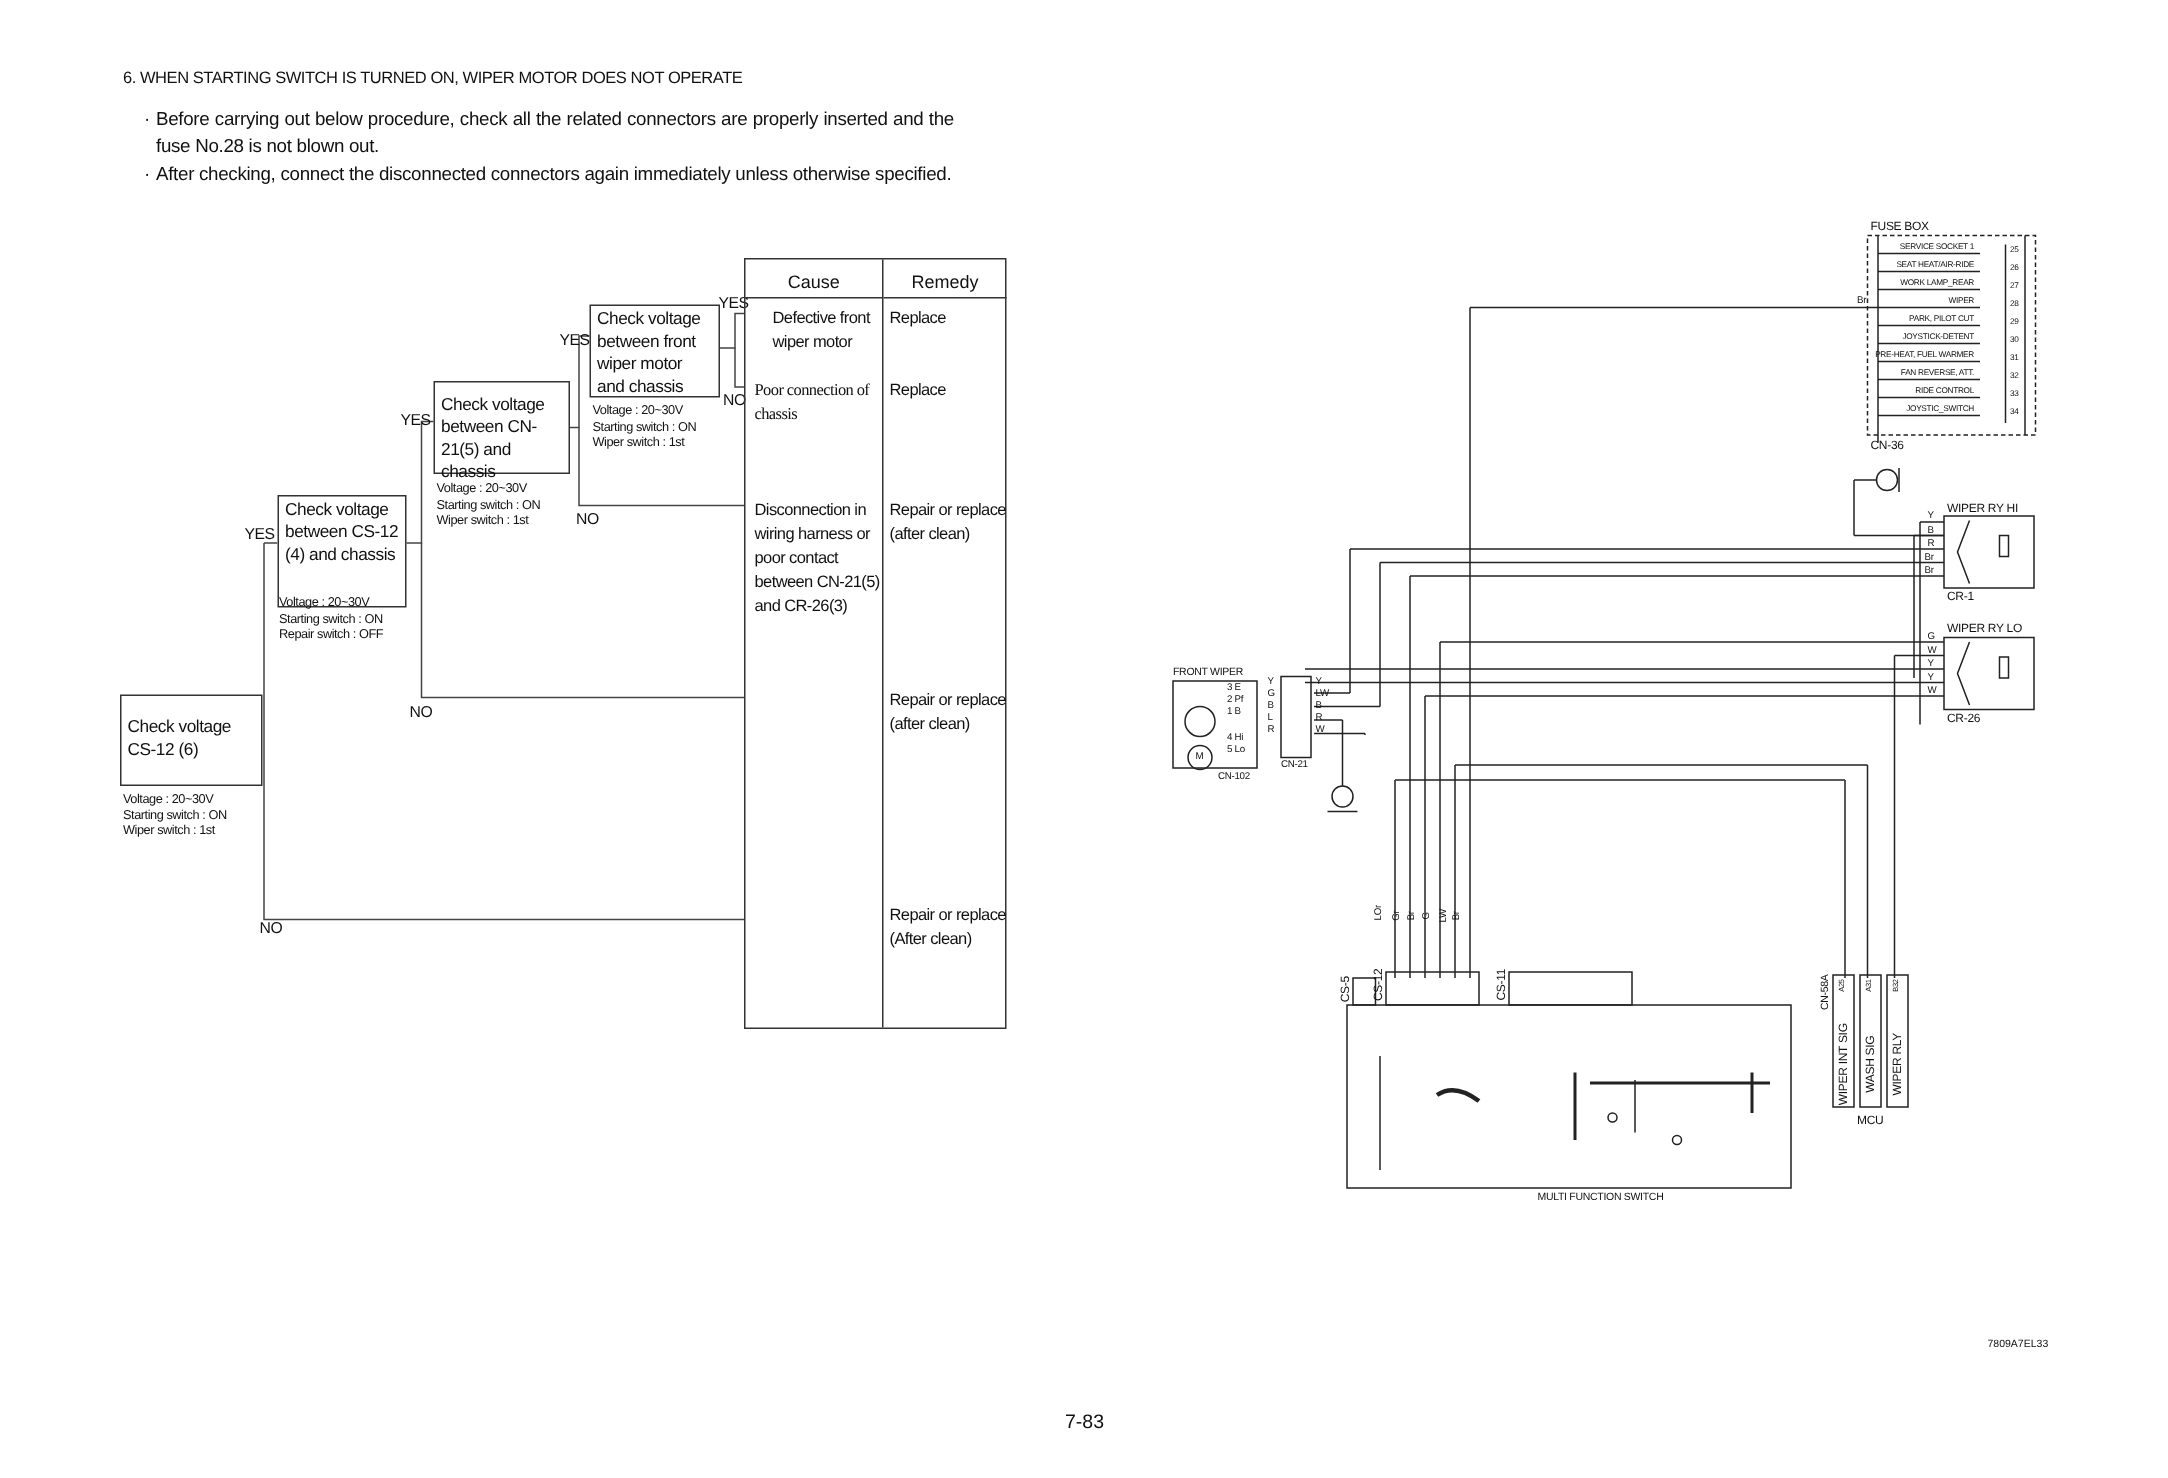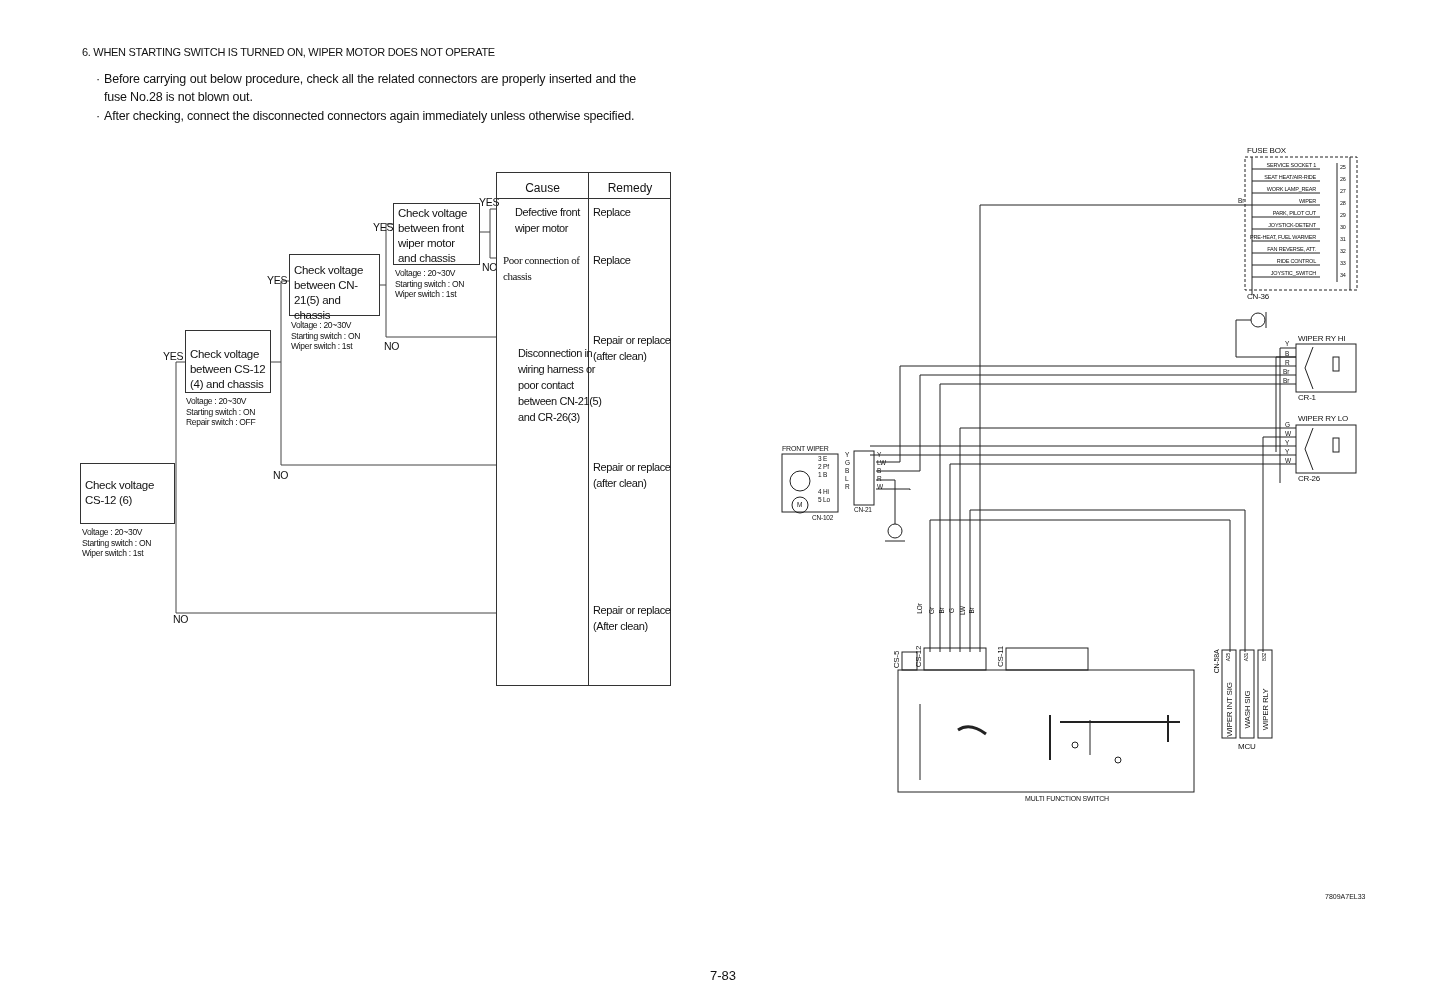--- a/index.html
+++ b/index.html
@@ -10,21 +10,21 @@
   .bullet .dot{position:absolute;left:0;}
   .bullet .txt{display:block;margin-left:8px;text-align:justify;}
   .box{border:1px solid #333;background:#fff;font-size:11.5px;line-height:15px;padding:3px 4px;box-sizing:border-box;letter-spacing:-0.3px;}
   .cond{font-size:8.5px;line-height:10.5px;letter-spacing:-0.3px;}
   .lbl{font-size:10.5px;letter-spacing:-0.3px;}
   .tbl{left:496px;top:172px;width:175px;height:514px;border:1px solid #333;box-sizing:border-box;}
   .tbl .hdr{position:absolute;top:0;height:25px;border-bottom:1px solid #333;font-size:12px;text-align:center;line-height:30px;}
   .tbl .vline{position:absolute;left:91px;top:0;width:1px;height:100%;background:#333;}
   .cell{position:absolute;font-size:11px;line-height:16px;letter-spacing:-0.4px;}
   .sch{font-size:6.5px;letter-spacing:-0.2px;}
-  .pagenum{left:710px;top:940px;font-size:13px;margin-top:28px;}
+  .pagenum{left:710px;top:940px;font-size:13px;}
   .docid{left:1325px;top:893px;font-size:7px;}
 </style>
 </head>
 <body>
 
 <div class="abs title">6. WHEN STARTING SWITCH IS TURNED ON, WIPER MOTOR DOES NOT OPERATE</div>
 <div class="abs bullet" style="top:70px;">
   <span class="dot">·</span>
   <span class="txt">Before carrying out below procedure, check all the related connectors are properly inserted and the fuse No.28 is not blown out.</span>
 </div>
@@ -50,21 +50,21 @@
   </g>
 </svg>
 
 <div class="abs box" style="left:80px;top:463px;width:95px;height:61px;padding-top:14px;">Check voltage CS-12 (6)</div>
 <div class="abs cond" style="left:82px;top:527px;">
   <div>Voltage : 20~30V</div>
   <div>Starting switch : ON</div>
   <div>Wiper switch : 1st</div>
 </div>
 
-<div class="abs box" style="left:185px;top:330px;width:86px;height:63px;padding-top:16px;">Check voltage between CS-12 (4) and chassis</div>
+<div class="abs box" style="left:185px;top:330px;width:86px;height:75px;padding-top:2px;">Check voltage between CS-12 (4) and chassis</div>
 <div class="abs cond" style="left:186px;top:396px;">
   <div>Voltage : 20~30V</div>
   <div>Starting switch : ON</div>
   <div>Repair switch : OFF</div>
 </div>
 
 <div class="abs box" style="left:289px;top:254px;width:91px;height:62px;padding-top:8px;">Check voltage between CN-21(5) and chassis</div>
 <div class="abs cond" style="left:291px;top:320px;">
   <div>Voltage : 20~30V</div>
   <div>Starting switch : ON</div>
@@ -88,21 +88,21 @@
 <div class="abs lbl" style="left:173px;top:613px;">NO</div>
 
 <div class="abs tbl">
   <div class="hdr" style="left:0;width:91px;">Cause</div>
   <div class="hdr" style="left:92px;width:82px;">Remedy</div>
   <div class="vline"></div>
   <div class="cell" style="left:6px;top:31px;width:84px;margin-left:12px;">Defective front wiper motor</div>
   <div class="cell" style="left:96px;top:31px;width:78px;">Replace</div>
   <div class="cell" style="left:6px;top:79px;width:86px;font-family:Liberation Serif, serif;">Poor connection of chassis</div>
   <div class="cell" style="left:96px;top:79px;width:78px;">Replace</div>
-  <div class="cell" style="left:6px;top:172px;width:84px;margin-left:15px;">Disconnection in wiring harness or poor contact between CN-21(5) and CR-26(3)</div>
+  <div class="cell" style="left:6px;top:159px;width:84px;">Disconnection in wiring harness or poor contact between CN-21(5) and CR-26(3)</div>
   <div class="cell" style="left:96px;top:159px;width:80px;">Repair or replace (after clean)</div>
   <div class="cell" style="left:96px;top:286px;width:80px;">Repair or replace (after clean)</div>
   <div class="cell" style="left:96px;top:429px;width:80px;">Repair or replace (After clean)</div>
 </div>
 
 <svg class="abs" style="left:0;top:0;" width="1445" height="985">
   <g stroke="#222" stroke-width="1" fill="none">
 
     <rect x="1245" y="157" width="112" height="133" stroke-dasharray="3,2"></rect>
     <line x1="1252" y1="157" x2="1252" y2="295"></line>

